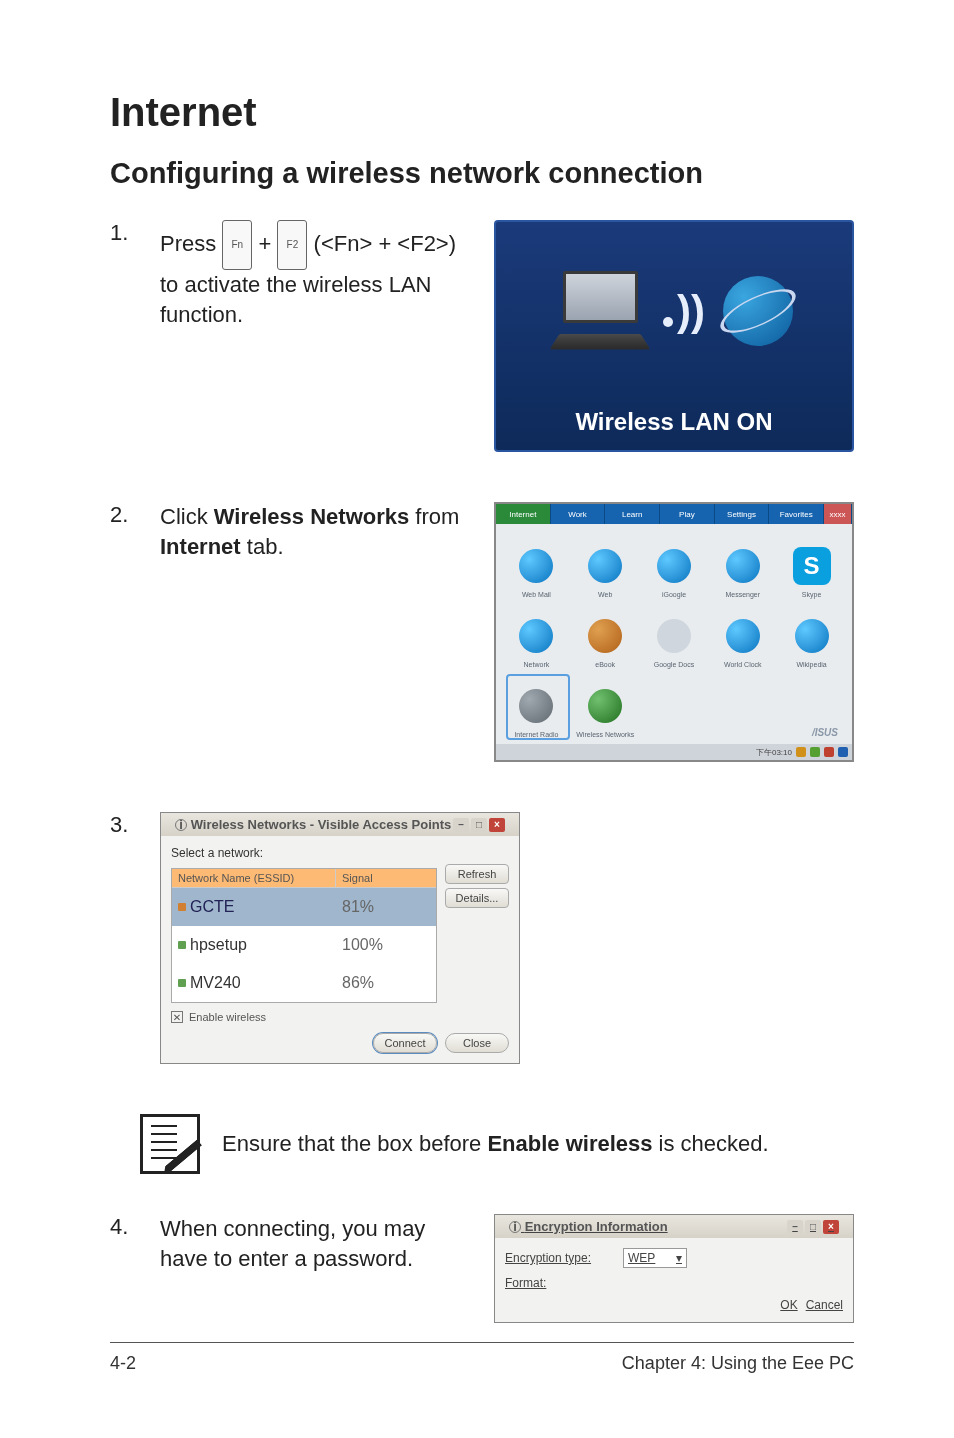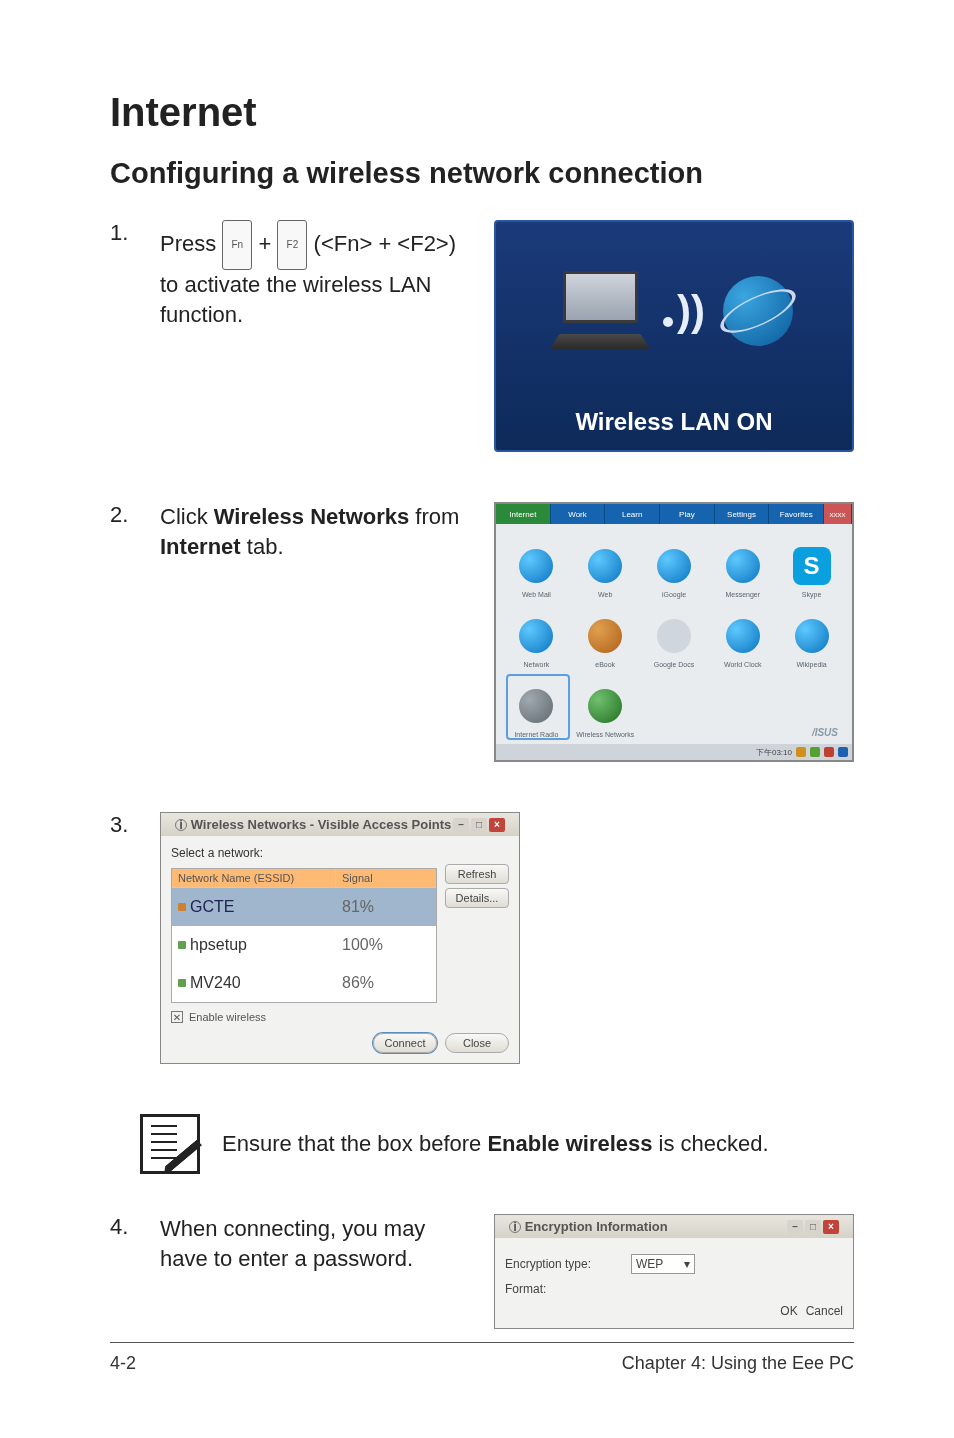--- a/index.html
+++ b/index.html
@@ -228,24 +228,24 @@
   }
   .note-icon .pen {
     position:absolute; width:46px; height:8px; background:#222;
     right:-8px; bottom:10px; transform: rotate(-40deg);
     clip-path: polygon(0 50%, 10% 0, 100% 0, 100% 100%, 10% 100%);
   }
   .note-text { font-size:22px; }
   
   .enc-dlg {
     width: 360px; border:1px solid #888; background:#f2f2f0;
-    font-size:12px; color:#444;
+    font-size:12px; color:#444;text-decoration:underline;
   }
   .enc-dlg .inner { padding:10px; }
-  .enc-dlg .frow { display:flex; align-items:center; gap:16px; margin-bottom:8px;margin-top:6px; }
+  .enc-dlg .frow { display:flex; align-items:center; gap:8px; margin-bottom:8px; }
   .enc-dlg .lbl { width:110px; font-size:12px; }
   .enc-dlg .sel {
     border:1px solid #999; background:#fff; padding:2px 4px;
     width:64px; display:flex; justify-content:space-between; align-items:center;
     font-size:12px;
   }
   .enc-dlg input[type=text] {
     border:1px solid #999; background:#fff; padding:2px 4px; flex:1;
     height:20px;
   }

